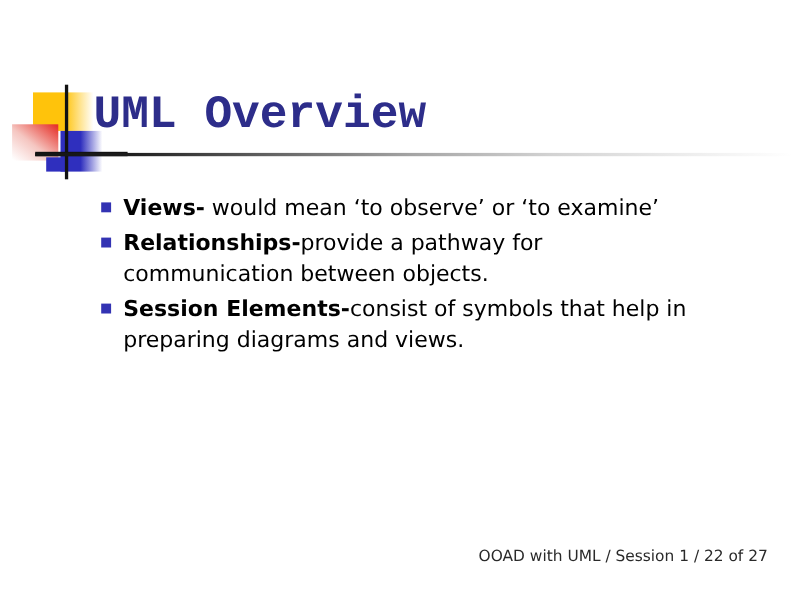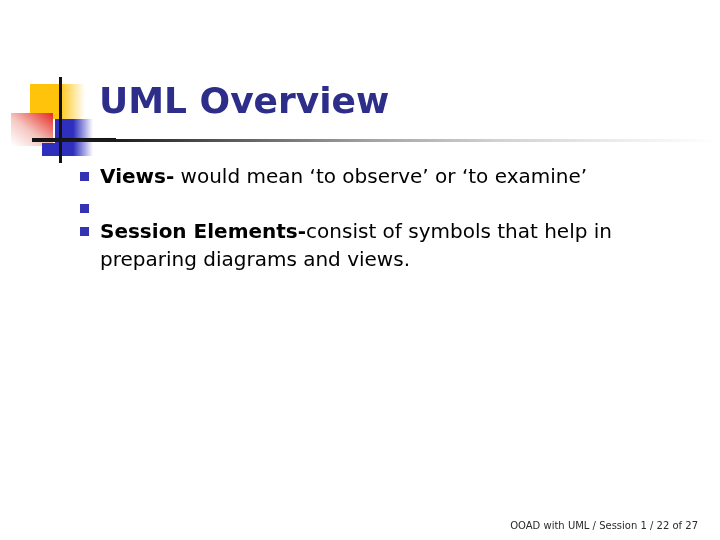--- a/index.html
+++ b/index.html
@@ -36,45 +36,45 @@
   }
   .divider {
     position:absolute; left:32px; top:139px; width:688px; height:3px;
     background:linear-gradient(to right,
       #141414 0%, #1c1c1c 12%, #5f5f5f 30%, #a5a5a5 50%,
       #d2d2d2 68%, #ededed 86%, #ffffff 100%);
   }
 
   
   .title {
-    position:absolute; left:99px; top:83px;
-    font-size:36px; font-weight:bold; line-height:1;
-    color:var(--title_text); white-space:nowrap;
+    position:absolute; left:85px; top:83px;
+    font-size:42px; font-weight:bold; line-height:1;
+    color:var(--title_text); white-space:nowrap;font-family:Liberation Mono, monospace;
   }
 
   
   .bullets {
     position:absolute; left:80px; top:162px; width:606px;
-    margin:0; padding:0; list-style:none;
+    margin:12px; padding:0; list-style:none;
   }
   .bullet { display:flex; align-items:flex-start; margin:0 0 4px 0; }
   .marker {
     flex:0 0 auto; width:9px; height:9px; margin:10px 11px 0 0;
     background:var(--marker_blue);
   }
   .btext {
     font-size:20px; line-height:28px; color:var(--body_text);
     white-space:nowrap;
   }
   .btext b { font-weight:bold; }
 
   
   .footer {
-    position:absolute; right:22px; top:520px;
-    font-size:10px; line-height:12px; color:var(--footer_text);
+    position:absolute; right:22px; top:500px;
+    font-size:14px; line-height:12px; color:var(--footer_text);
     white-space:nowrap;
   }
 </style>
 </head>
 <body>
 
 <div class="slide">
 
   <div>
     <div class="sq-yellow"></div>
@@ -89,20 +89,21 @@
 
   <div class="title">UML Overview</div>
 
   <ul class="bullets">
       <li class="bullet">
         <span class="marker"></span>
         <div class="btext"><b>Views-</b> would mean ‘to observe’ or ‘to examine’</div>
       </li>
       <li class="bullet">
         <span class="marker"></span>
+        <div class="btext"><b>Relationships-</b>provide a pathway for<br>communication between objects.</div>
       </li>
       <li class="bullet">
         <span class="marker"></span>
         <div class="btext"><b>Session Elements-</b>consist of symbols that help in<br>preparing diagrams and views.</div>
       </li>
     </ul>
 
   <div class="footer">OOAD with UML / Session 1 / 22 of 27</div>
 
 </div>

